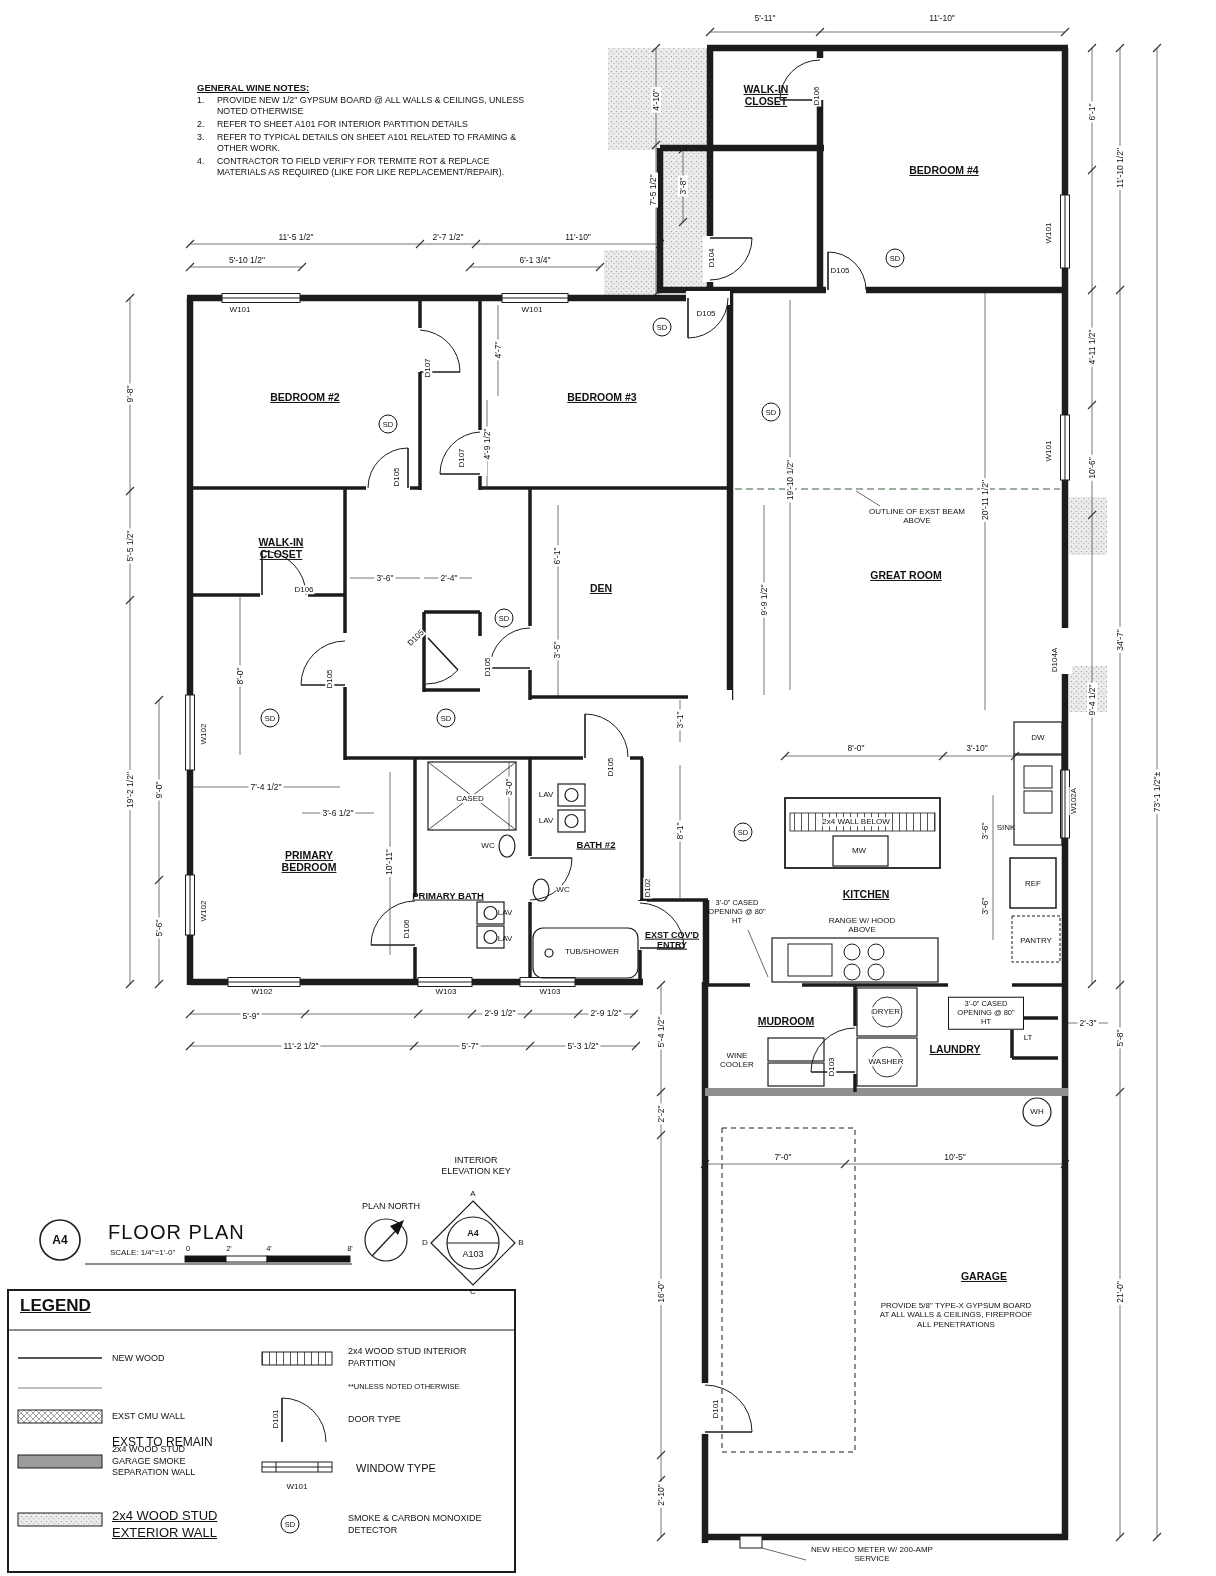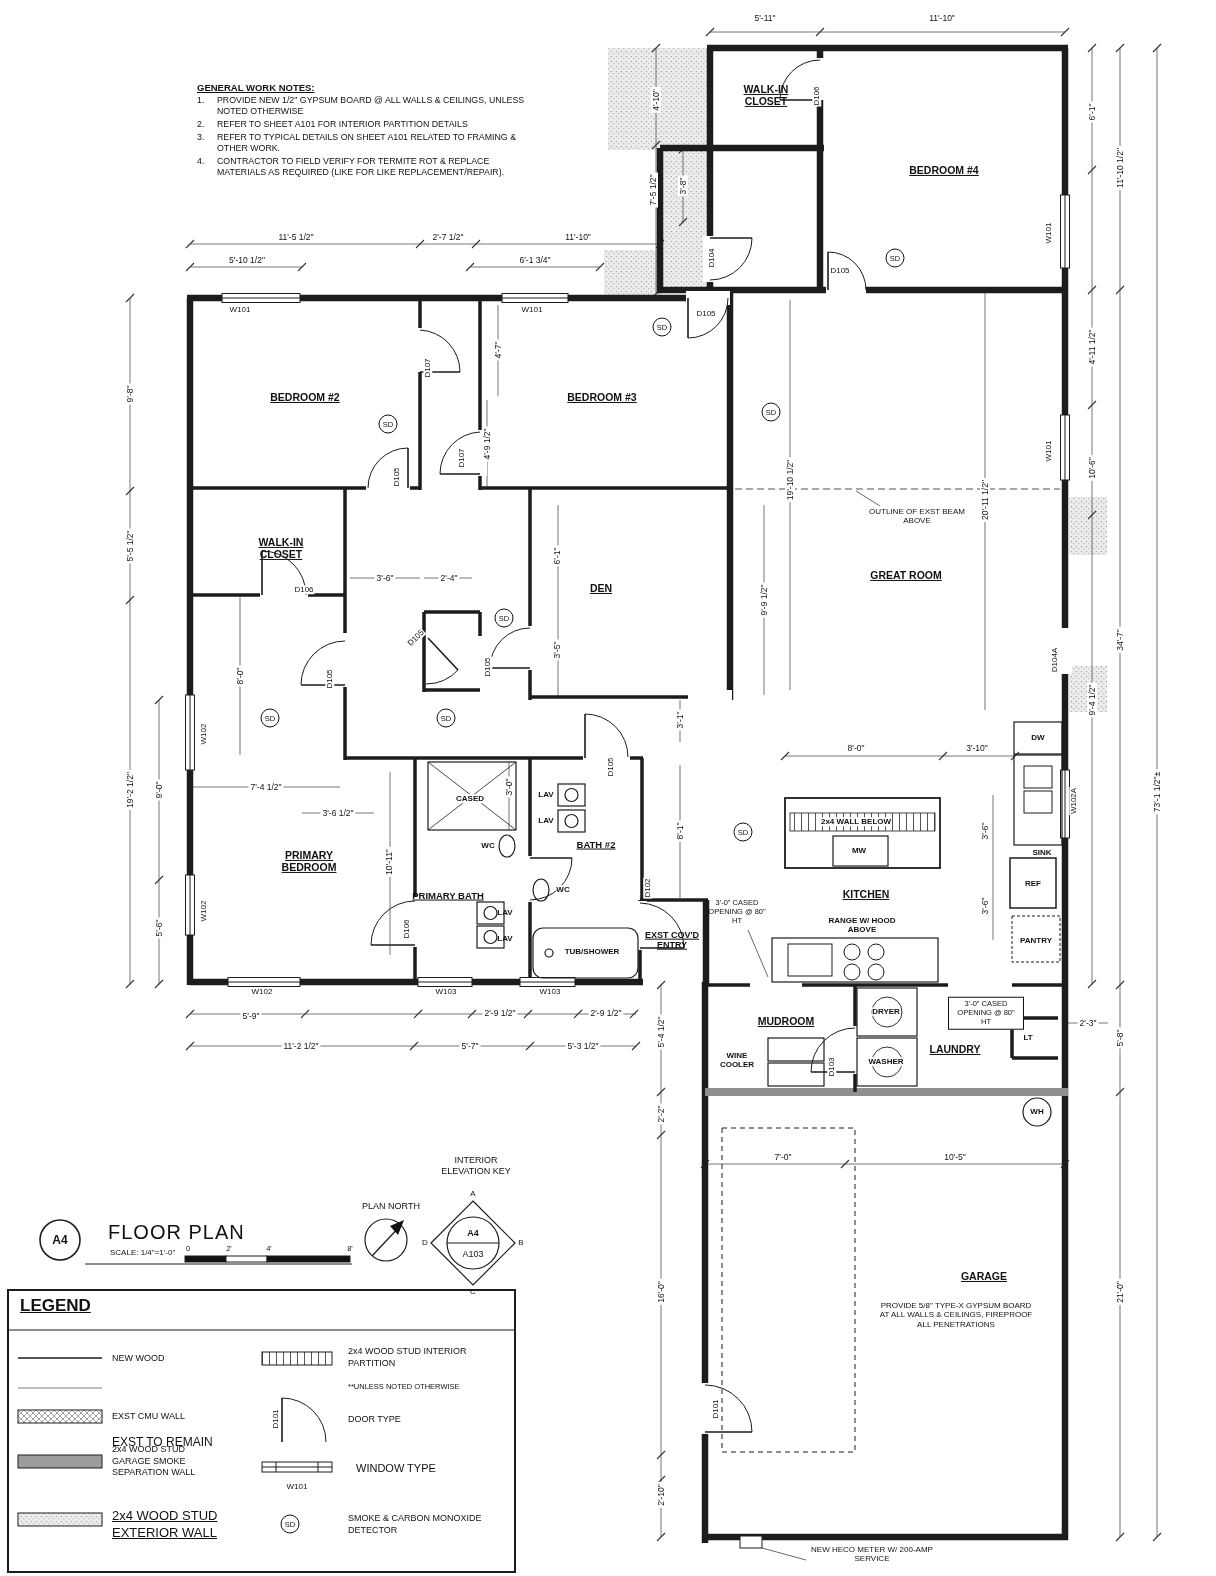--- a/index.html
+++ b/index.html
@@ -6,21 +6,21 @@
   .sheet{position:relative;width:1216px;height:1576px;background:#fff;overflow:hidden;
          font-family:"Liberation Sans",sans-serif;color:#111;}
   .sheet svg{position:absolute;left:0;top:0;}
   .l{position:absolute;transform:translate(-50%,-50%);font-size:8.5px;line-height:1.18;
      white-space:nowrap;text-align:center;color:#111;}
   .v{transform:translate(-50%,-50%) rotate(-90deg);}
   .dg{transform:translate(-50%,-50%) rotate(-45deg);}
   .d{background:#fff;padding:0 2px;font-size:8.5px;}
   .t{background:#fff;padding:0 1px;font-size:8px;}
   .r{font-size:10.5px;font-weight:700;text-decoration:underline;white-space:normal;line-height:1.15;}
-  .f{font-size:8px;background:transparent;font-weight:bold;}
+  .f{font-size:8px;background:transparent;}
   .fb{font-size:8px;background:#fff;}
   .blk{position:absolute;transform:none;text-align:left;}
   .sdc{position:absolute;width:17px;height:17px;border:1.3px solid #111;border-radius:50%;
        background:#fff;font-size:7.5px;display:flex;align-items:center;justify-content:center;
        transform:translate(-50%,-50%);font-family:"Liberation Sans",sans-serif;}
   .wrap{white-space:normal;}
   .note-title{font-size:9.5px;font-weight:700;text-decoration:underline;}
   .note-row{display:flex;gap:6px;font-size:8.8px;line-height:1.25;margin-top:2px;}
   .note-num{width:14px;flex:none;}
   .boxnote{border:1px solid #111;background:#fff;padding:2px 3px;font-size:7.5px;white-space:normal;}
@@ -240,21 +240,21 @@
     <rect x="18" y="1513" width="84" height="13" fill="url(#stip)" stroke-width="1"></rect>
     <rect x="262" y="1352" width="70" height="13" fill="url(#rungs)" stroke-width="1"></rect>
     <path d="M282 1398 V1442" stroke-width="1.6"></path>
     <path d="M282 1398 A44 44 0 0 1 326 1442" stroke-width="1"></path>
     <rect x="262" y="1462" width="70" height="10" stroke-width="1"></rect>
     <path d="M262 1467 H332 M276 1462 V1472 M318 1462 V1472" stroke-width="1"></path>
   </g>
 </svg>
 
 <div class="blk" style="left:197px;top:82px;width:332px;">
-  <div class="note-title">GENERAL WORK NOTES:</div>
+  <div class="note-title">GENERAL WINE NOTES:</div>
   <div class="note-row">
     <span class="note-num">1.</span>
     <span>PROVIDE NEW 1/2" GYPSUM BOARD @ ALL WALLS &amp; CEILINGS, UNLESS NOTED OTHERWISE</span>
       </div>
   <div class="note-row">
     <span class="note-num">2.</span>
     <span>REFER TO SHEET A101 FOR INTERIOR PARTITION DETAILS</span>
       </div>
   <div class="note-row">
     <span class="note-num">3.</span>
@@ -286,21 +286,21 @@
 <div class="l f" style="left:546px;top:795px;">LAV</div>
 <div class="l f" style="left:546px;top:821px;">LAV</div>
 <div class="l f" style="left:505px;top:913px;">LAV</div>
 <div class="l f" style="left:505px;top:939px;">LAV</div>
 <div class="l f fb" style="left:488px;top:846px;">WC</div>
 <div class="l f fb" style="left:563px;top:890px;">WC</div>
 <div class="l f" style="left:592px;top:952px;">TUB/SHOWER</div>
 <div class="l f" style="left:862px;top:786px;margin-top:36px;">ISLAND</div>
 <div class="l f fb" style="left:856px;top:822px;">2x4 WALL BELOW</div>
 <div class="l f" style="left:859px;top:851px;">MW</div>
-<div class="l f" style="left:1042px;top:828px;margin-top:25px;">SINK</div>
+<div class="l f" style="left:1006px;top:828px;">SINK</div>
 <div class="l f" style="left:1038px;top:738px;">DW</div>
 <div class="l f" style="left:1033px;top:884px;">REF</div>
 <div class="l f" style="left:1036px;top:941px;">PANTRY</div>
 <div class="l f wrap fb" style="left:862px;top:925px;width:80px;">RANGE W/ HOOD ABOVE</div>
 <div class="l f wrap" style="left:737px;top:1060px;width:50px;">WINE COOLER</div>
 <div class="l f fb" style="left:886px;top:1012px;">DRYER</div>
 <div class="l f fb" style="left:886px;top:1062px;">WASHER</div>
 <div class="l f" style="left:1037px;top:1112px;">WH</div>
 <div class="l f" style="left:1028px;top:1038px;">LT</div>
 

